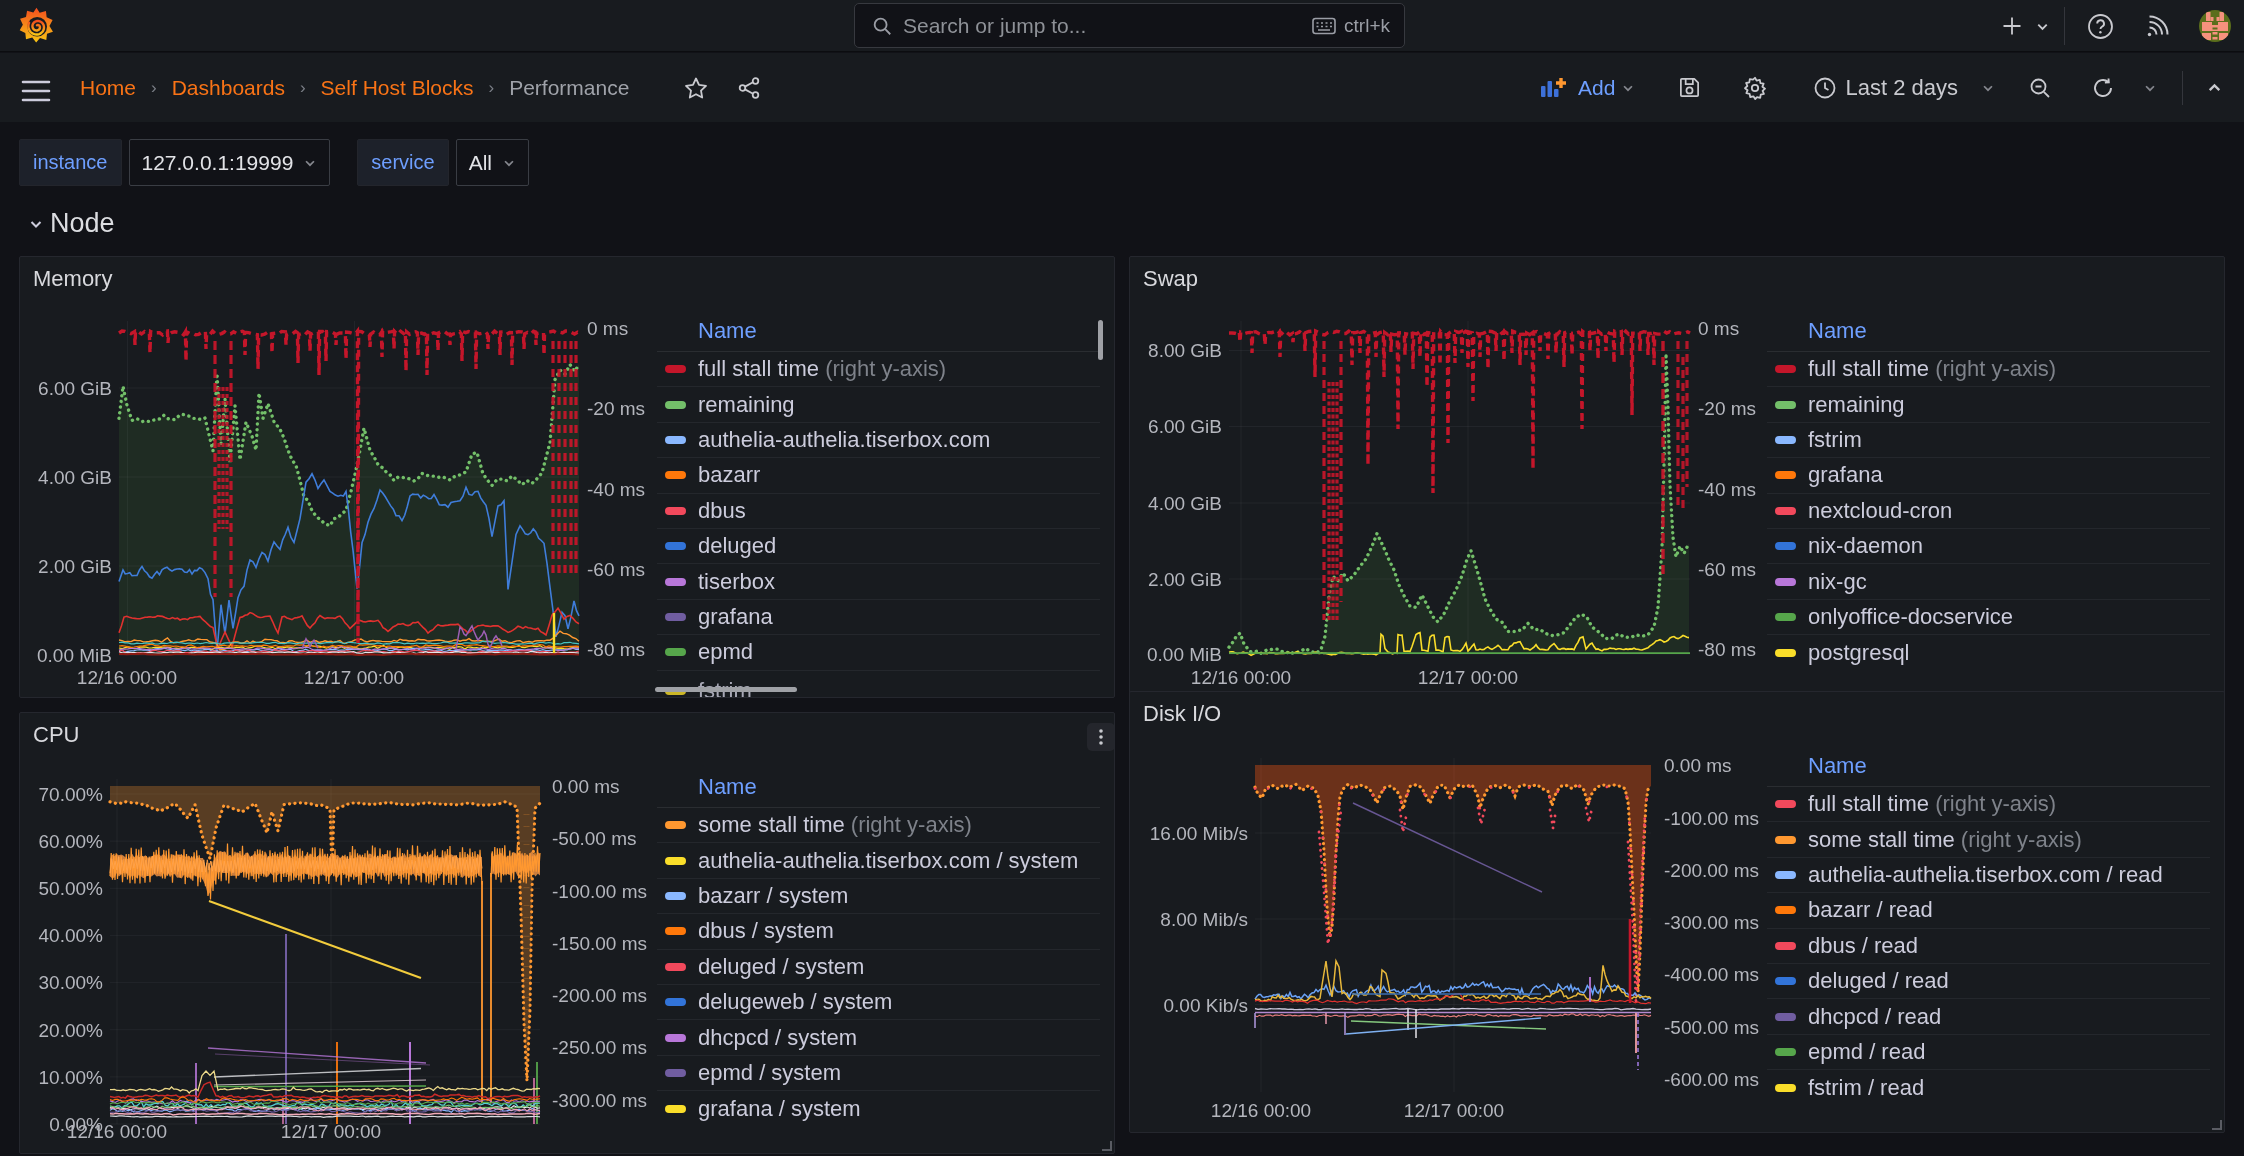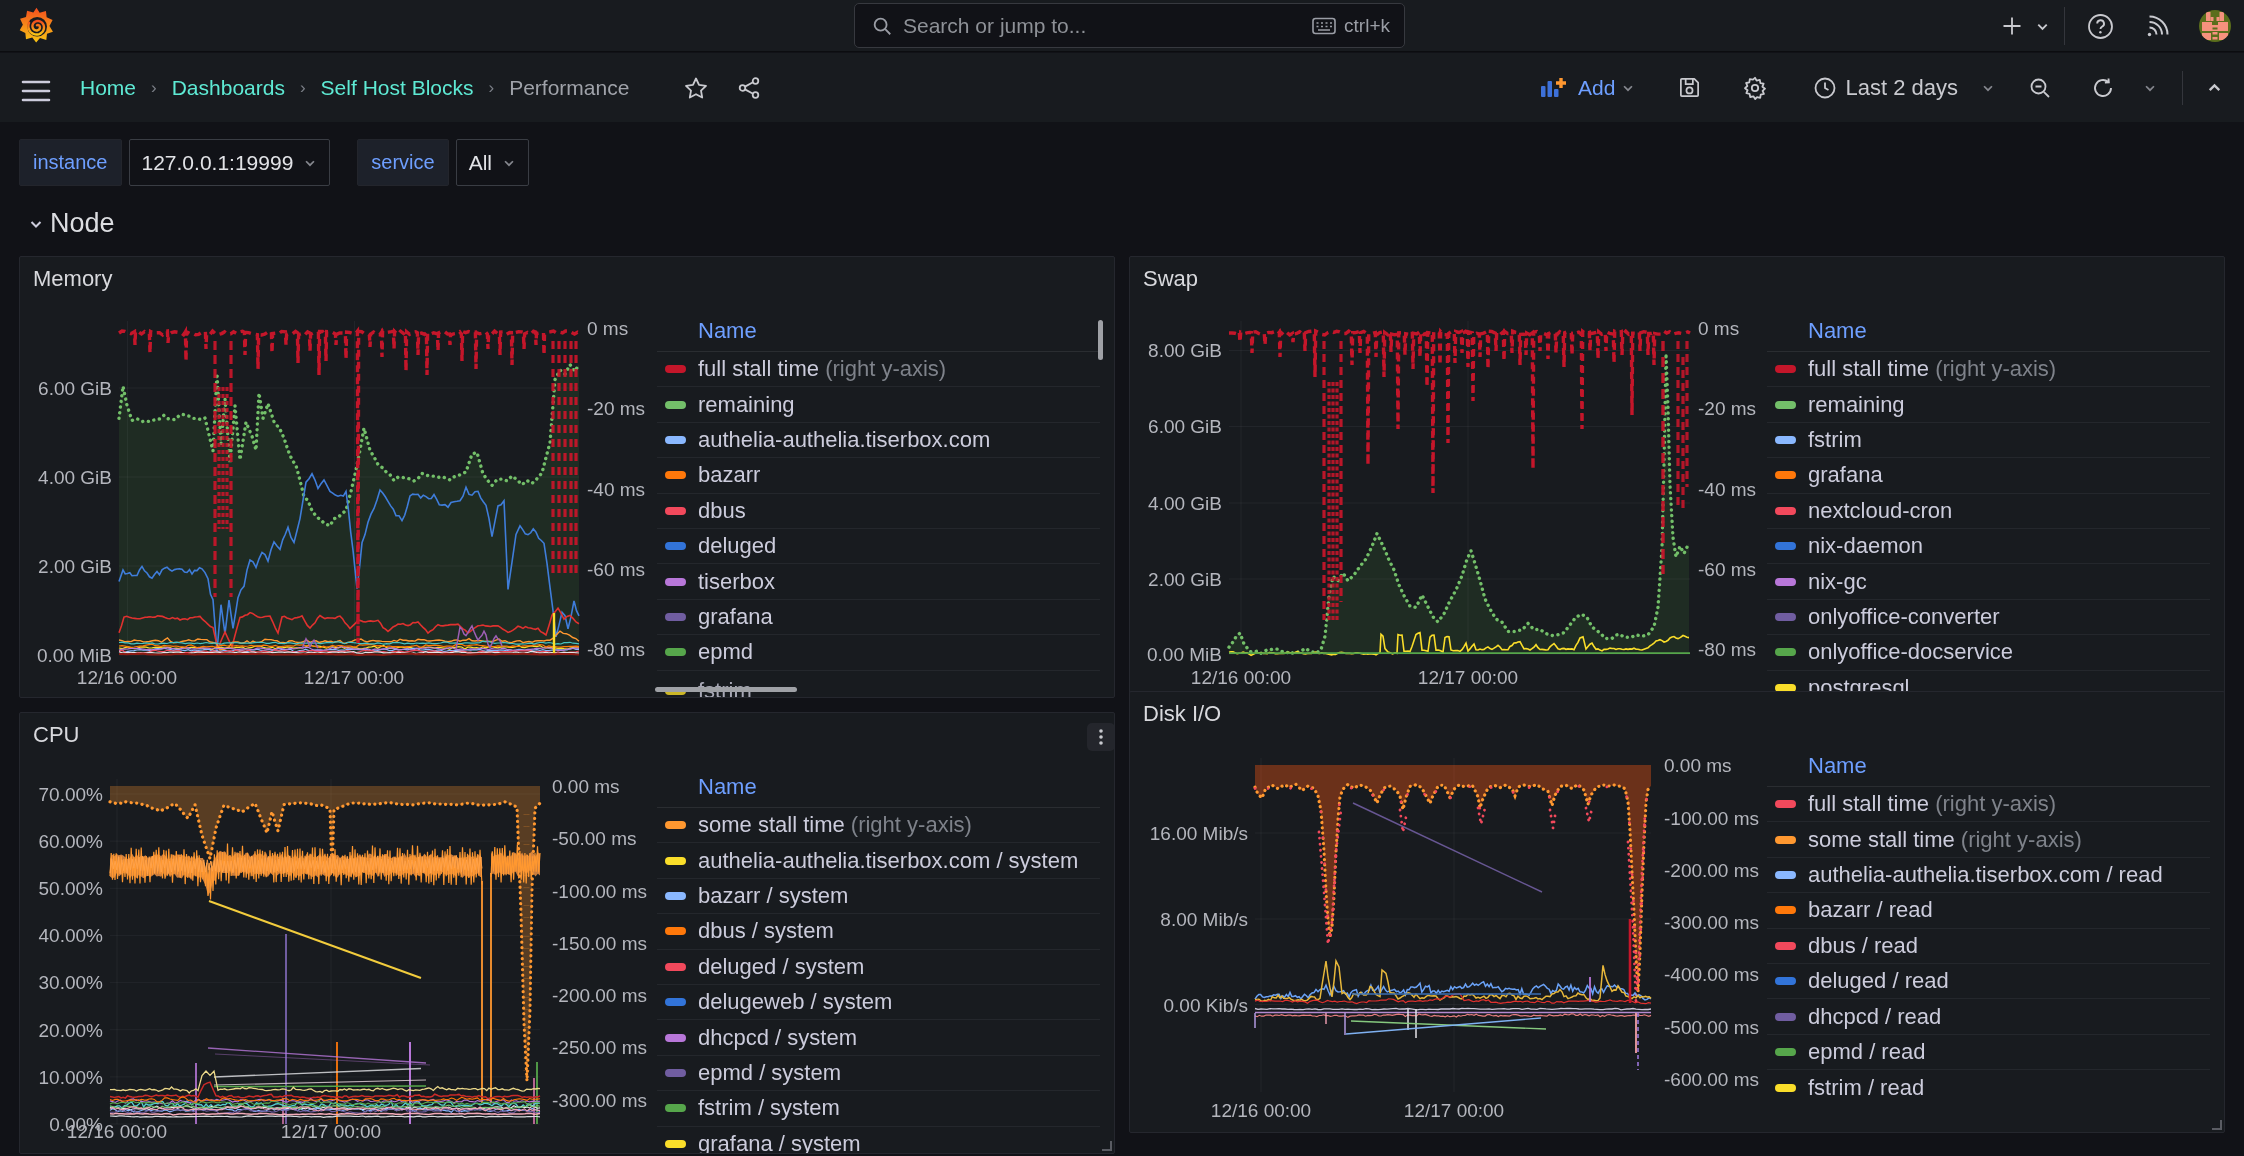--- a/index.html
+++ b/index.html
@@ -8,21 +8,21 @@
 .searchbox .sic { margin-left:16px; display:flex; }
 .searchbox .stext { margin-left:10px; font-size:21px; color:#8e9197; flex:1; }
 .searchbox .skbd { display:flex; align-items:center; gap:8px; margin-right:14px; color:#9a9da5; font-size:19px; }
 .nvright { position:absolute; right:13px; top:0; height:52px; display:flex; align-items:center; }
 .nvdivider { width:1px; height:38px; background:#34363c; margin:0 22px 0 14px; }
 .toolbar { position:absolute; left:0; top:53px; width:2244px; height:69px; background:#181b1f; }
 .burger { position:absolute; left:21px; top:24px; }
 .crumbs { position:absolute; left:80px; top:0; height:69px; display:flex; align-items:center; font-size:21px; }
 .crumbs .sep { color:#7b7f87; margin:0 15px; font-size:17px; }
 .crumbs .cur { color:#9fa2a9; }
-.crumbs a { color:#5eead4; text-decoration:none; }
+.crumbs a { color:#f97316; text-decoration:none; }
 .tbicons { position:absolute; left:684px; top:0; height:69px; display:flex; align-items:center; gap:29px; }
 .tbright { position:absolute; right:21px; top:0; height:69px; display:flex; align-items:center; }
 .addbtn { display:flex; align-items:center; color:#6e9fff; font-size:21px; font-weight:500; }
 .timebtn { display:flex; align-items:center; color:#c9cacf; font-size:22px; }
 .tbdivider { width:1px; height:34px; background:#34363c; margin:0 23px 0 25px; }
 .varrow { position:absolute; left:19px; top:139px; display:flex; }
 .varlabel { height:47px; background:#1d212a; color:#6e9fff; font-size:20px; display:flex; align-items:center; padding:0 13px; border:1px solid #23252c; border-radius:2px; }
 .varval { height:47px; border:1px solid #3a3d44; border-radius:2px; color:#e2e3e7; font-size:21px; display:flex; align-items:center; padding:0 12px; gap:10px; margin-left:7px; }
 .noderow { position:absolute; left:28px; top:208px; display:flex; align-items:center; gap:6px; }
 .nodetitle { font-size:27px; font-weight:500; color:#dcdde1; }
@@ -354,24 +354,20 @@
         <span class="lgmark" style="background:#F2495C"></span>
         <span class="lglabel">nextcloud-cron</span>
       </div>
       <div class="lgrow">
         <span class="lgmark" style="background:#3274D9"></span>
         <span class="lglabel">nix-daemon</span>
       </div>
       <div class="lgrow">
         <span class="lgmark" style="background:#B877D9"></span>
         <span class="lglabel">nix-gc</span>
-      </div>
-      <div class="lgrow">
-        <span class="lgmark" style="background:#705DA0"></span>
-        <span class="lglabel">onlyoffice-converter</span>
       </div>
       <div class="lgrow">
         <span class="lgmark" style="background:#56A64B"></span>
         <span class="lglabel">onlyoffice-docservice</span>
       </div>
       <div class="lgrow lgpartial" style="">
         <span class="lgmark" style="background:#FADE2A"></span>
         <span class="lglabel">postgresql</span>
       </div>
     </div>
@@ -473,24 +469,20 @@
         <span class="lglabel">delugeweb / system</span>
       </div>
       <div class="lgrow">
         <span class="lgmark" style="background:#B877D9"></span>
         <span class="lglabel">dhcpcd / system</span>
       </div>
       <div class="lgrow">
         <span class="lgmark" style="background:#705DA0"></span>
         <span class="lglabel">epmd / system</span>
       </div>
-      <div class="lgrow">
-        <span class="lgmark" style="background:#56A64B"></span>
-        <span class="lglabel">fstrim / system</span>
-      </div>
       <div class="lgrow lgpartial" style="">
         <span class="lgmark" style="background:#FADE2A"></span>
         <span class="lglabel">grafana / system</span>
       </div>
     </div>
     <div class="kebab">
       <svg width="20" height="20" viewBox="0 0 20 20">
         <circle cx="10" cy="4" r="1.8" fill="#c9cacf"></circle>
         <circle cx="10" cy="10" r="1.8" fill="#c9cacf"></circle>
         <circle cx="10" cy="16" r="1.8" fill="#c9cacf"></circle>

